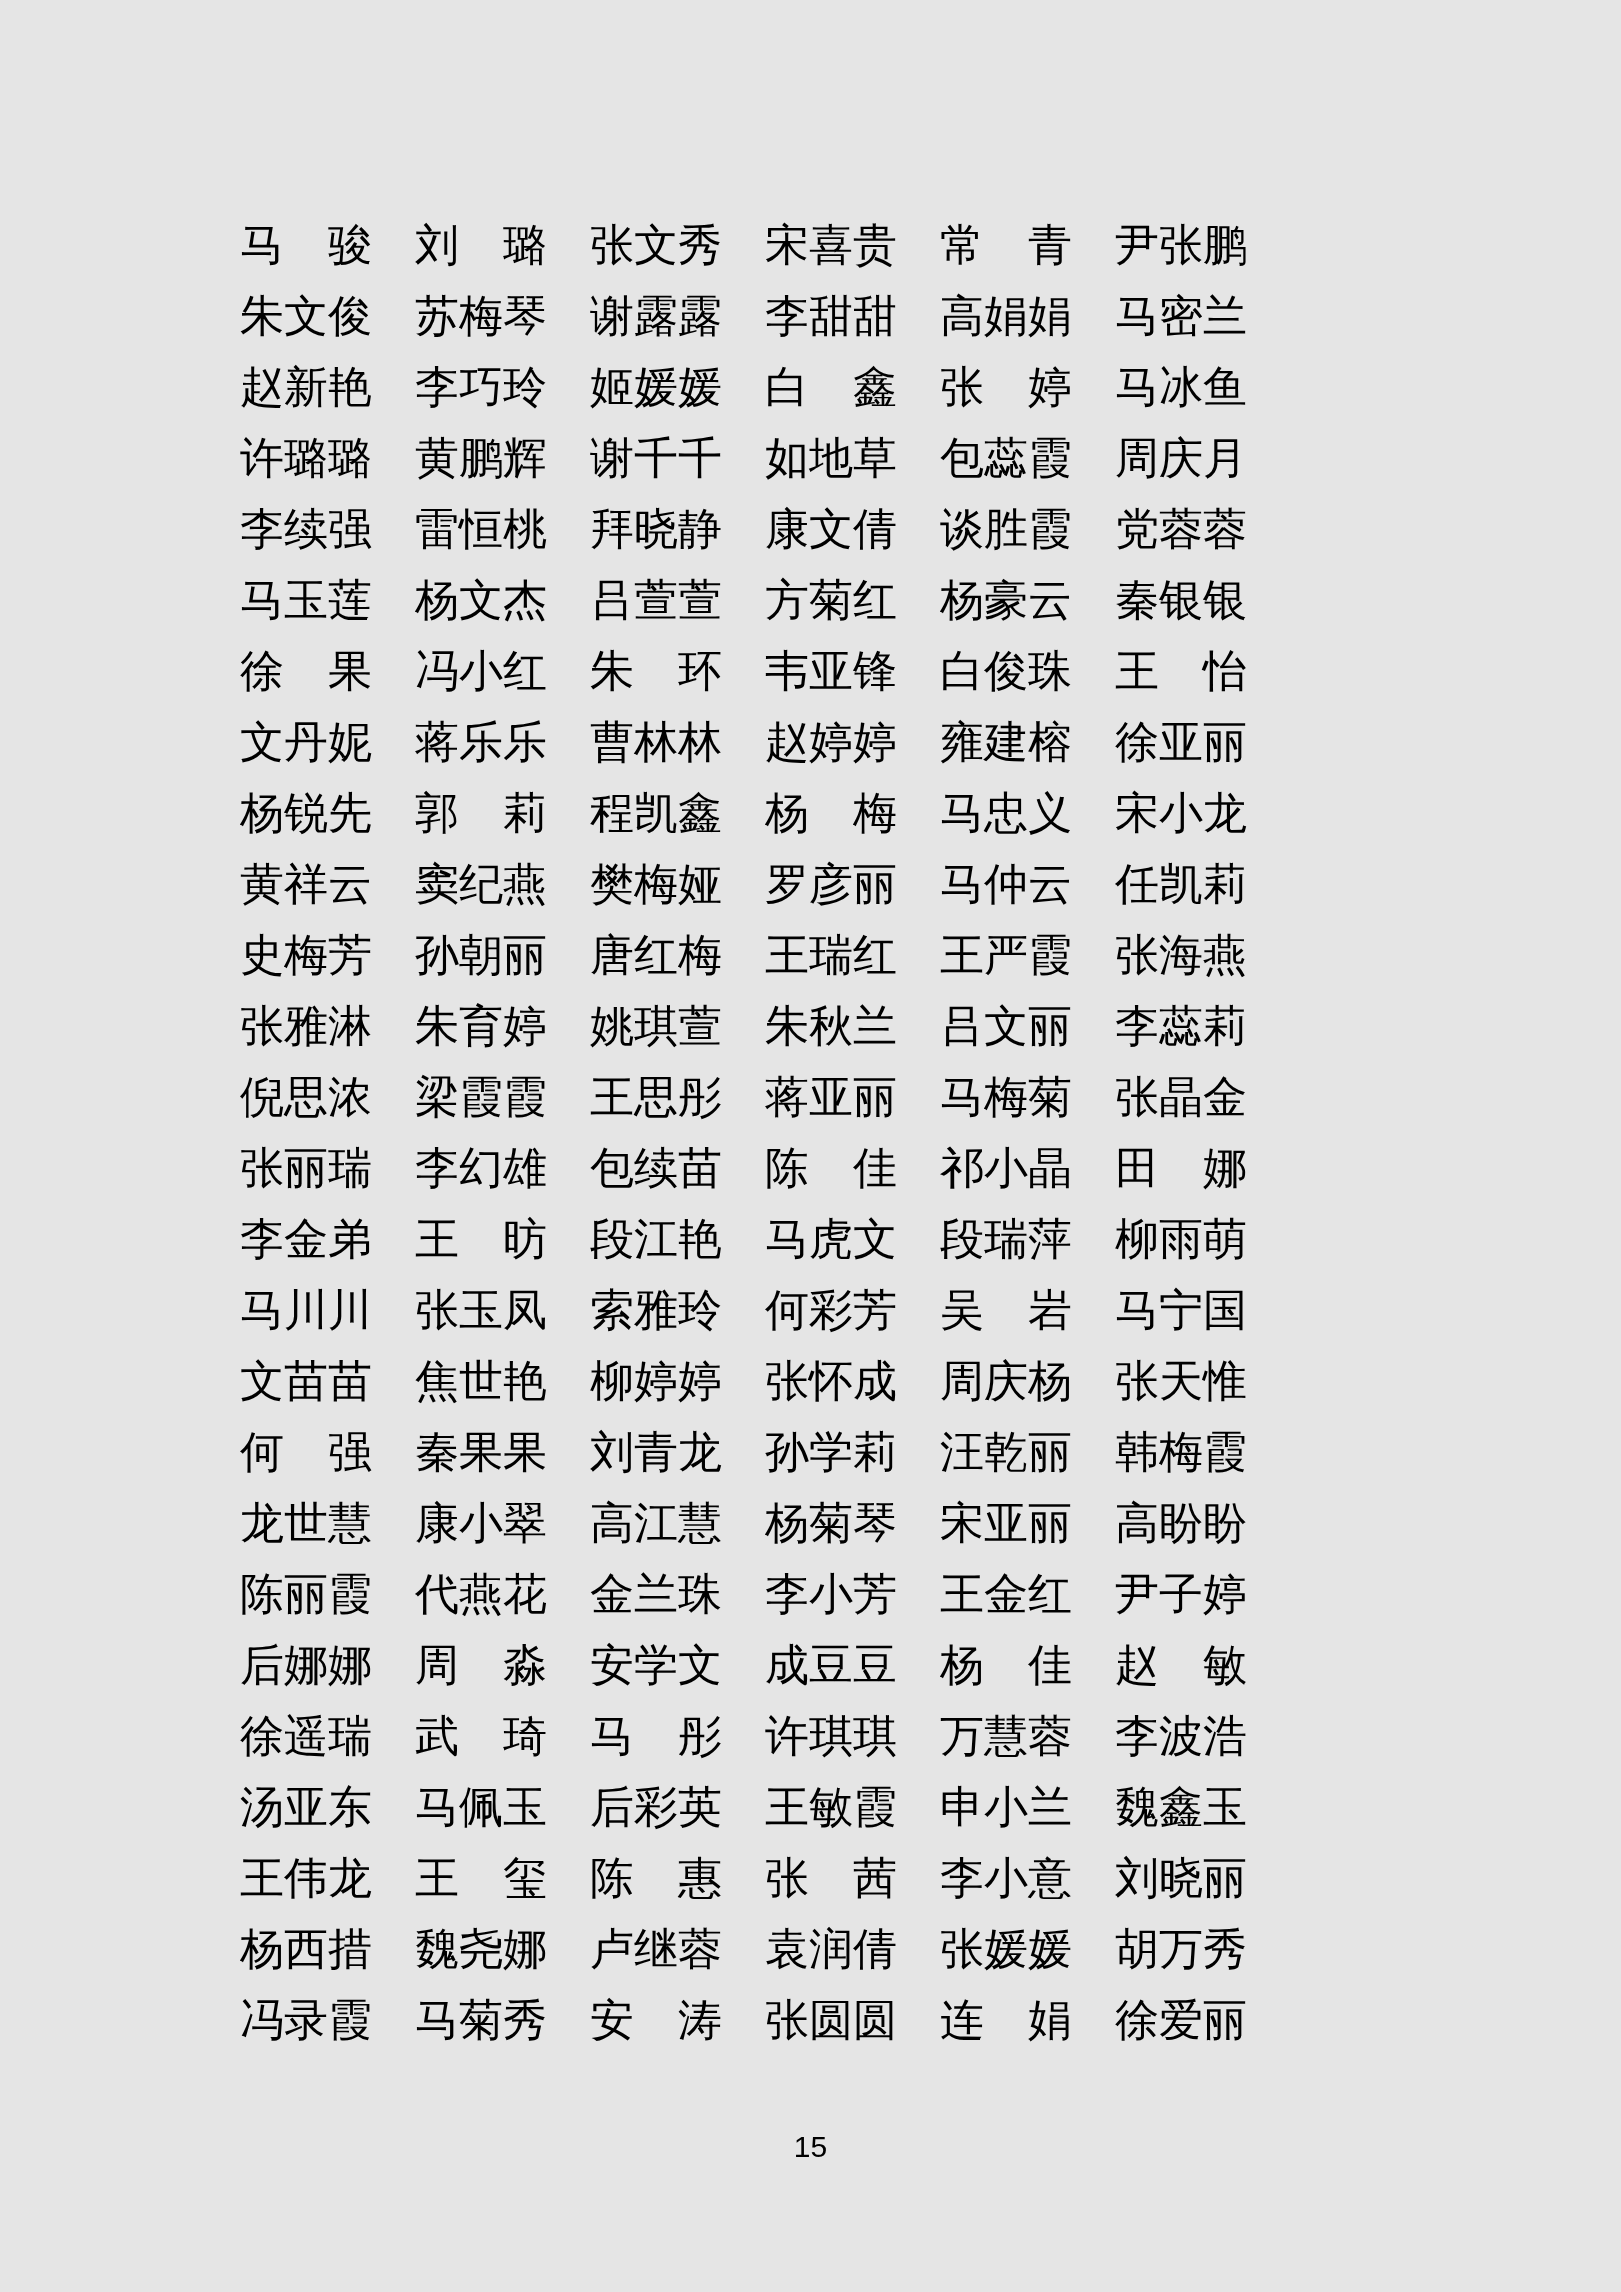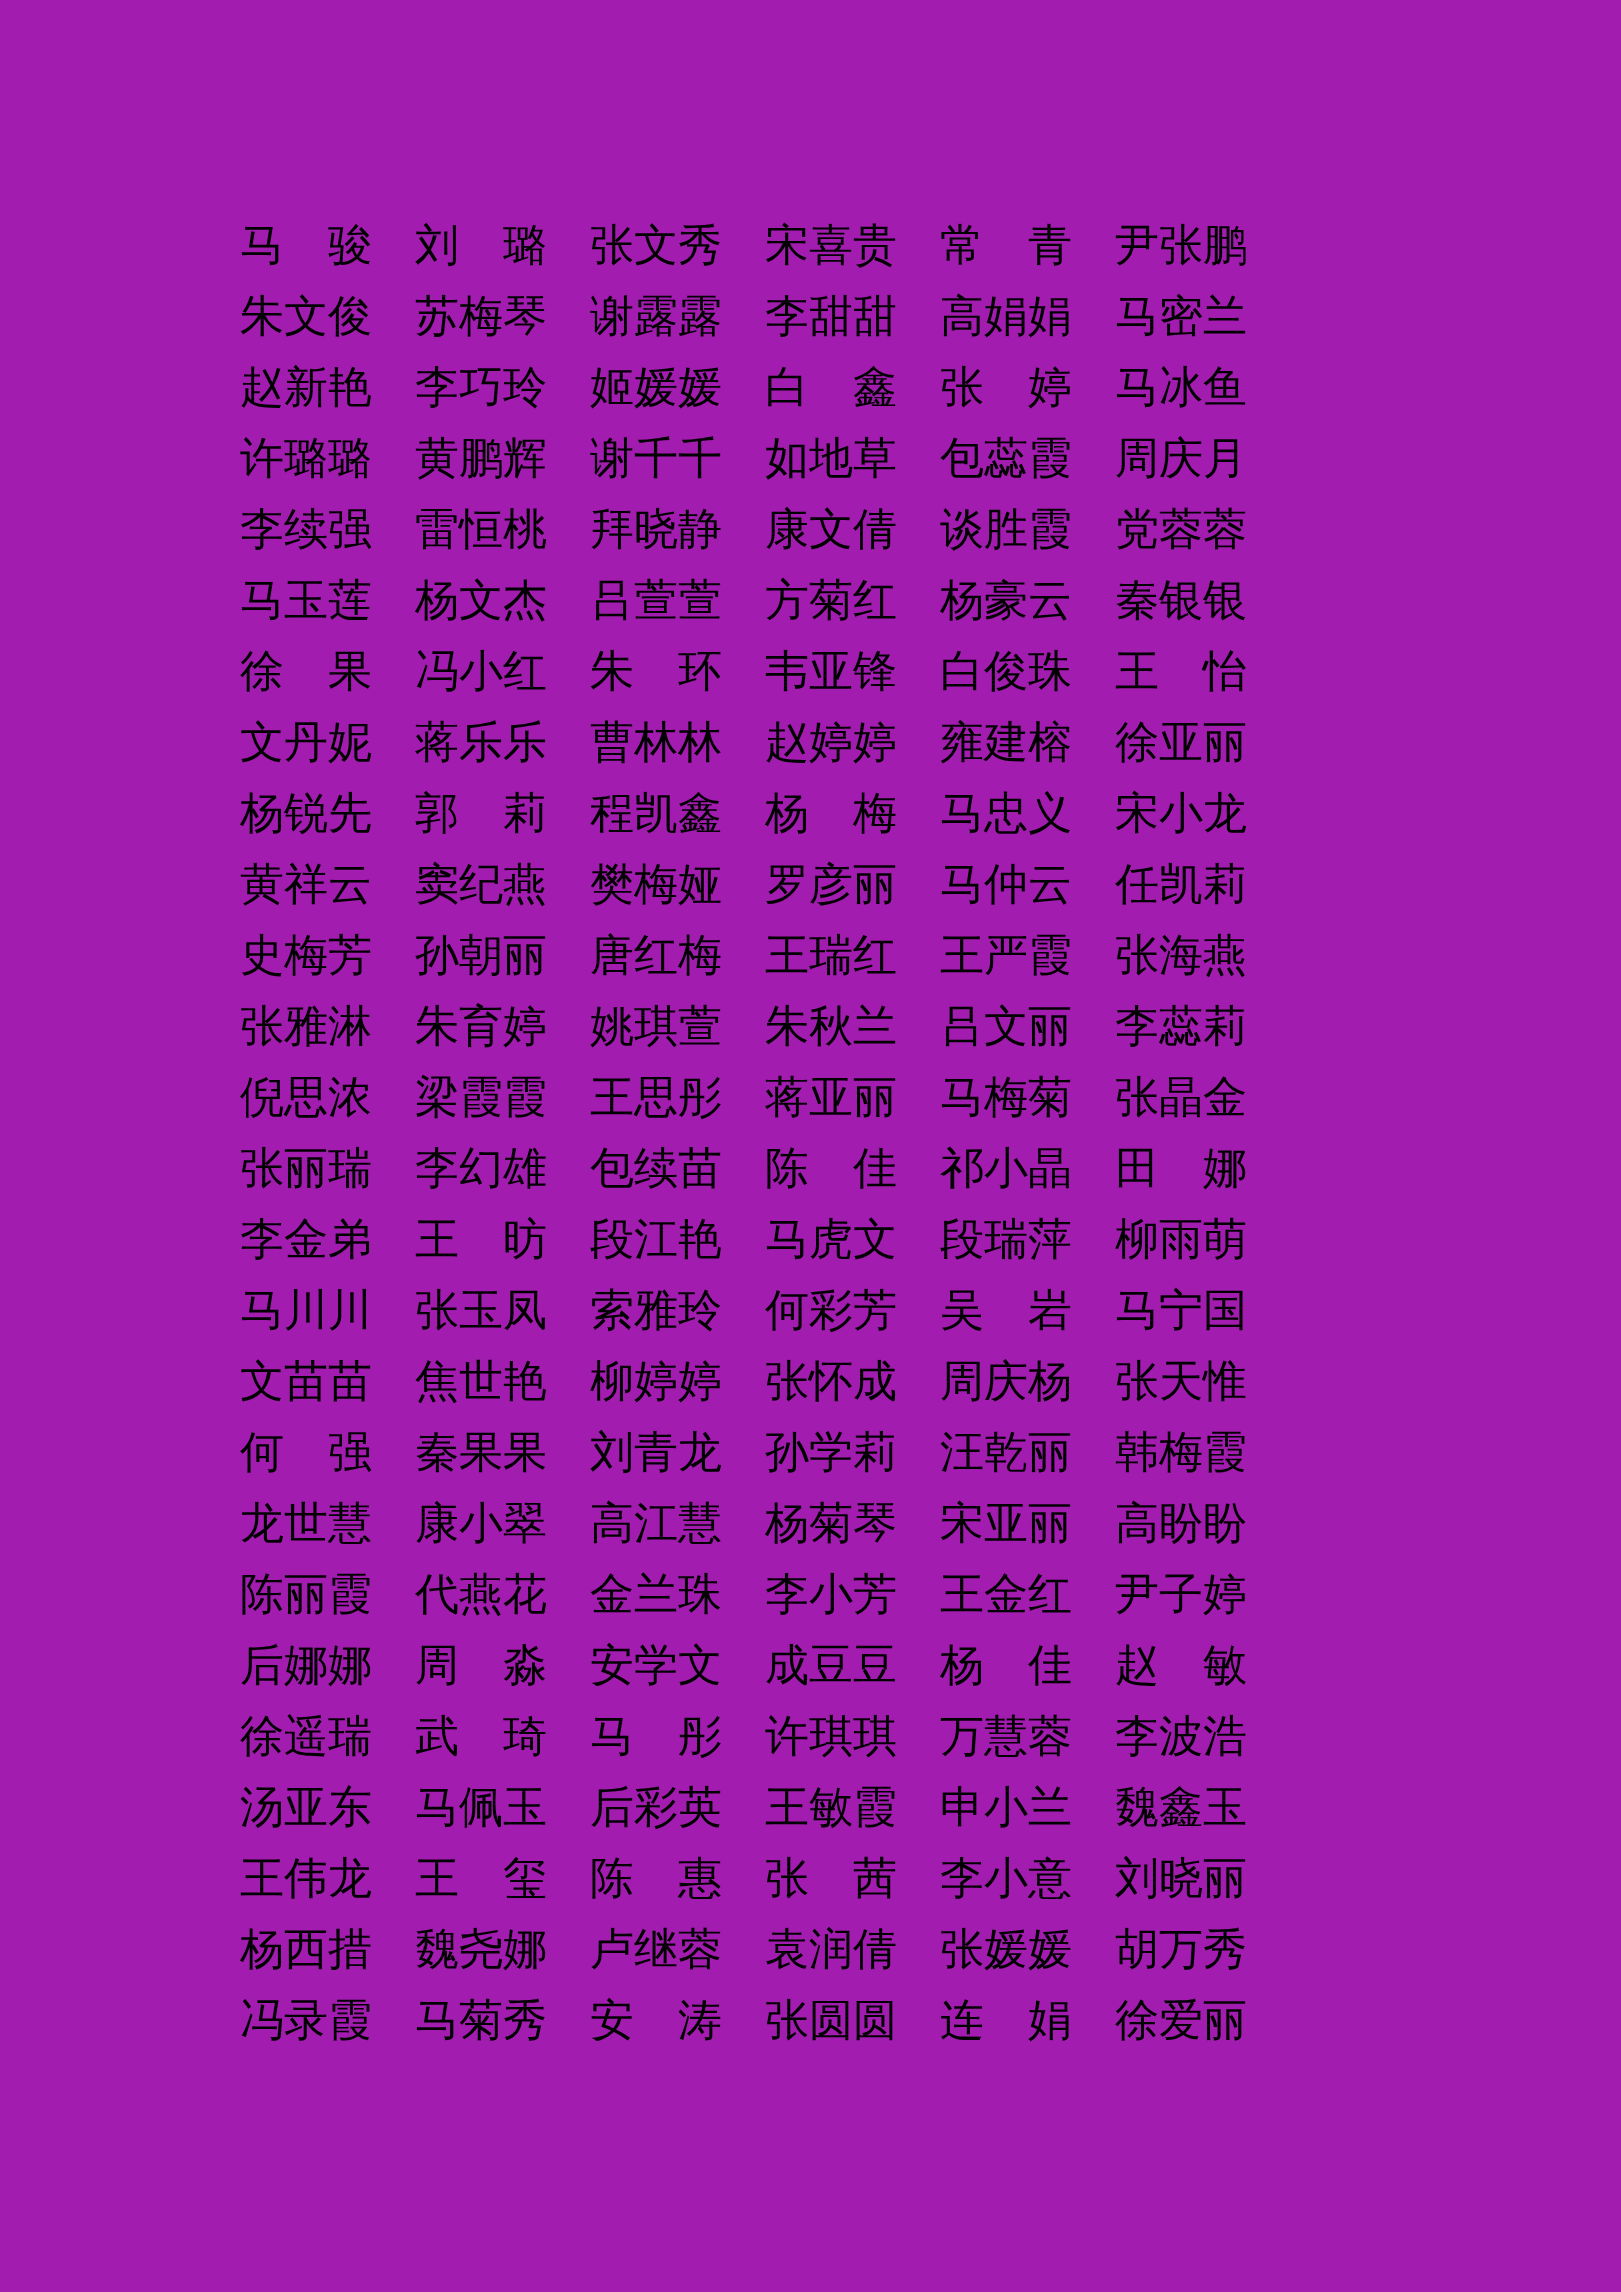--- a/index.html
+++ b/index.html
@@ -10,21 +10,21 @@
     width: 1621px;
     height: 2293px;
     background: #ffffff;
     position: relative;
     overflow: hidden;
     font-family: "Liberation Serif", "DejaVu Serif", serif;
   }
   .page {
     position: absolute;
     inset: 0;
-    background: #a21caf;
+    background: #e5e5e5;
   }
   .name-grid {
     position: absolute;
     left: 240px;
     top: 210px;
     display: grid;
     grid-template-columns: repeat(6, 132px);
     column-gap: 43px;
     grid-auto-rows: 71px;
   }
@@ -203,14 +203,15 @@
       <span class="name">袁润倩</span>
       <span class="name">张媛媛</span>
       <span class="name">胡万秀</span>
       <span class="name">冯录霞</span>
       <span class="name">马菊秀</span>
       <span class="name">安　涛</span>
       <span class="name">张圆圆</span>
       <span class="name">连　娟</span>
       <span class="name">徐爱丽</span>
     </div>
+  <div class="page-number">15</div>
 </div>
 
 
 </body></html>

